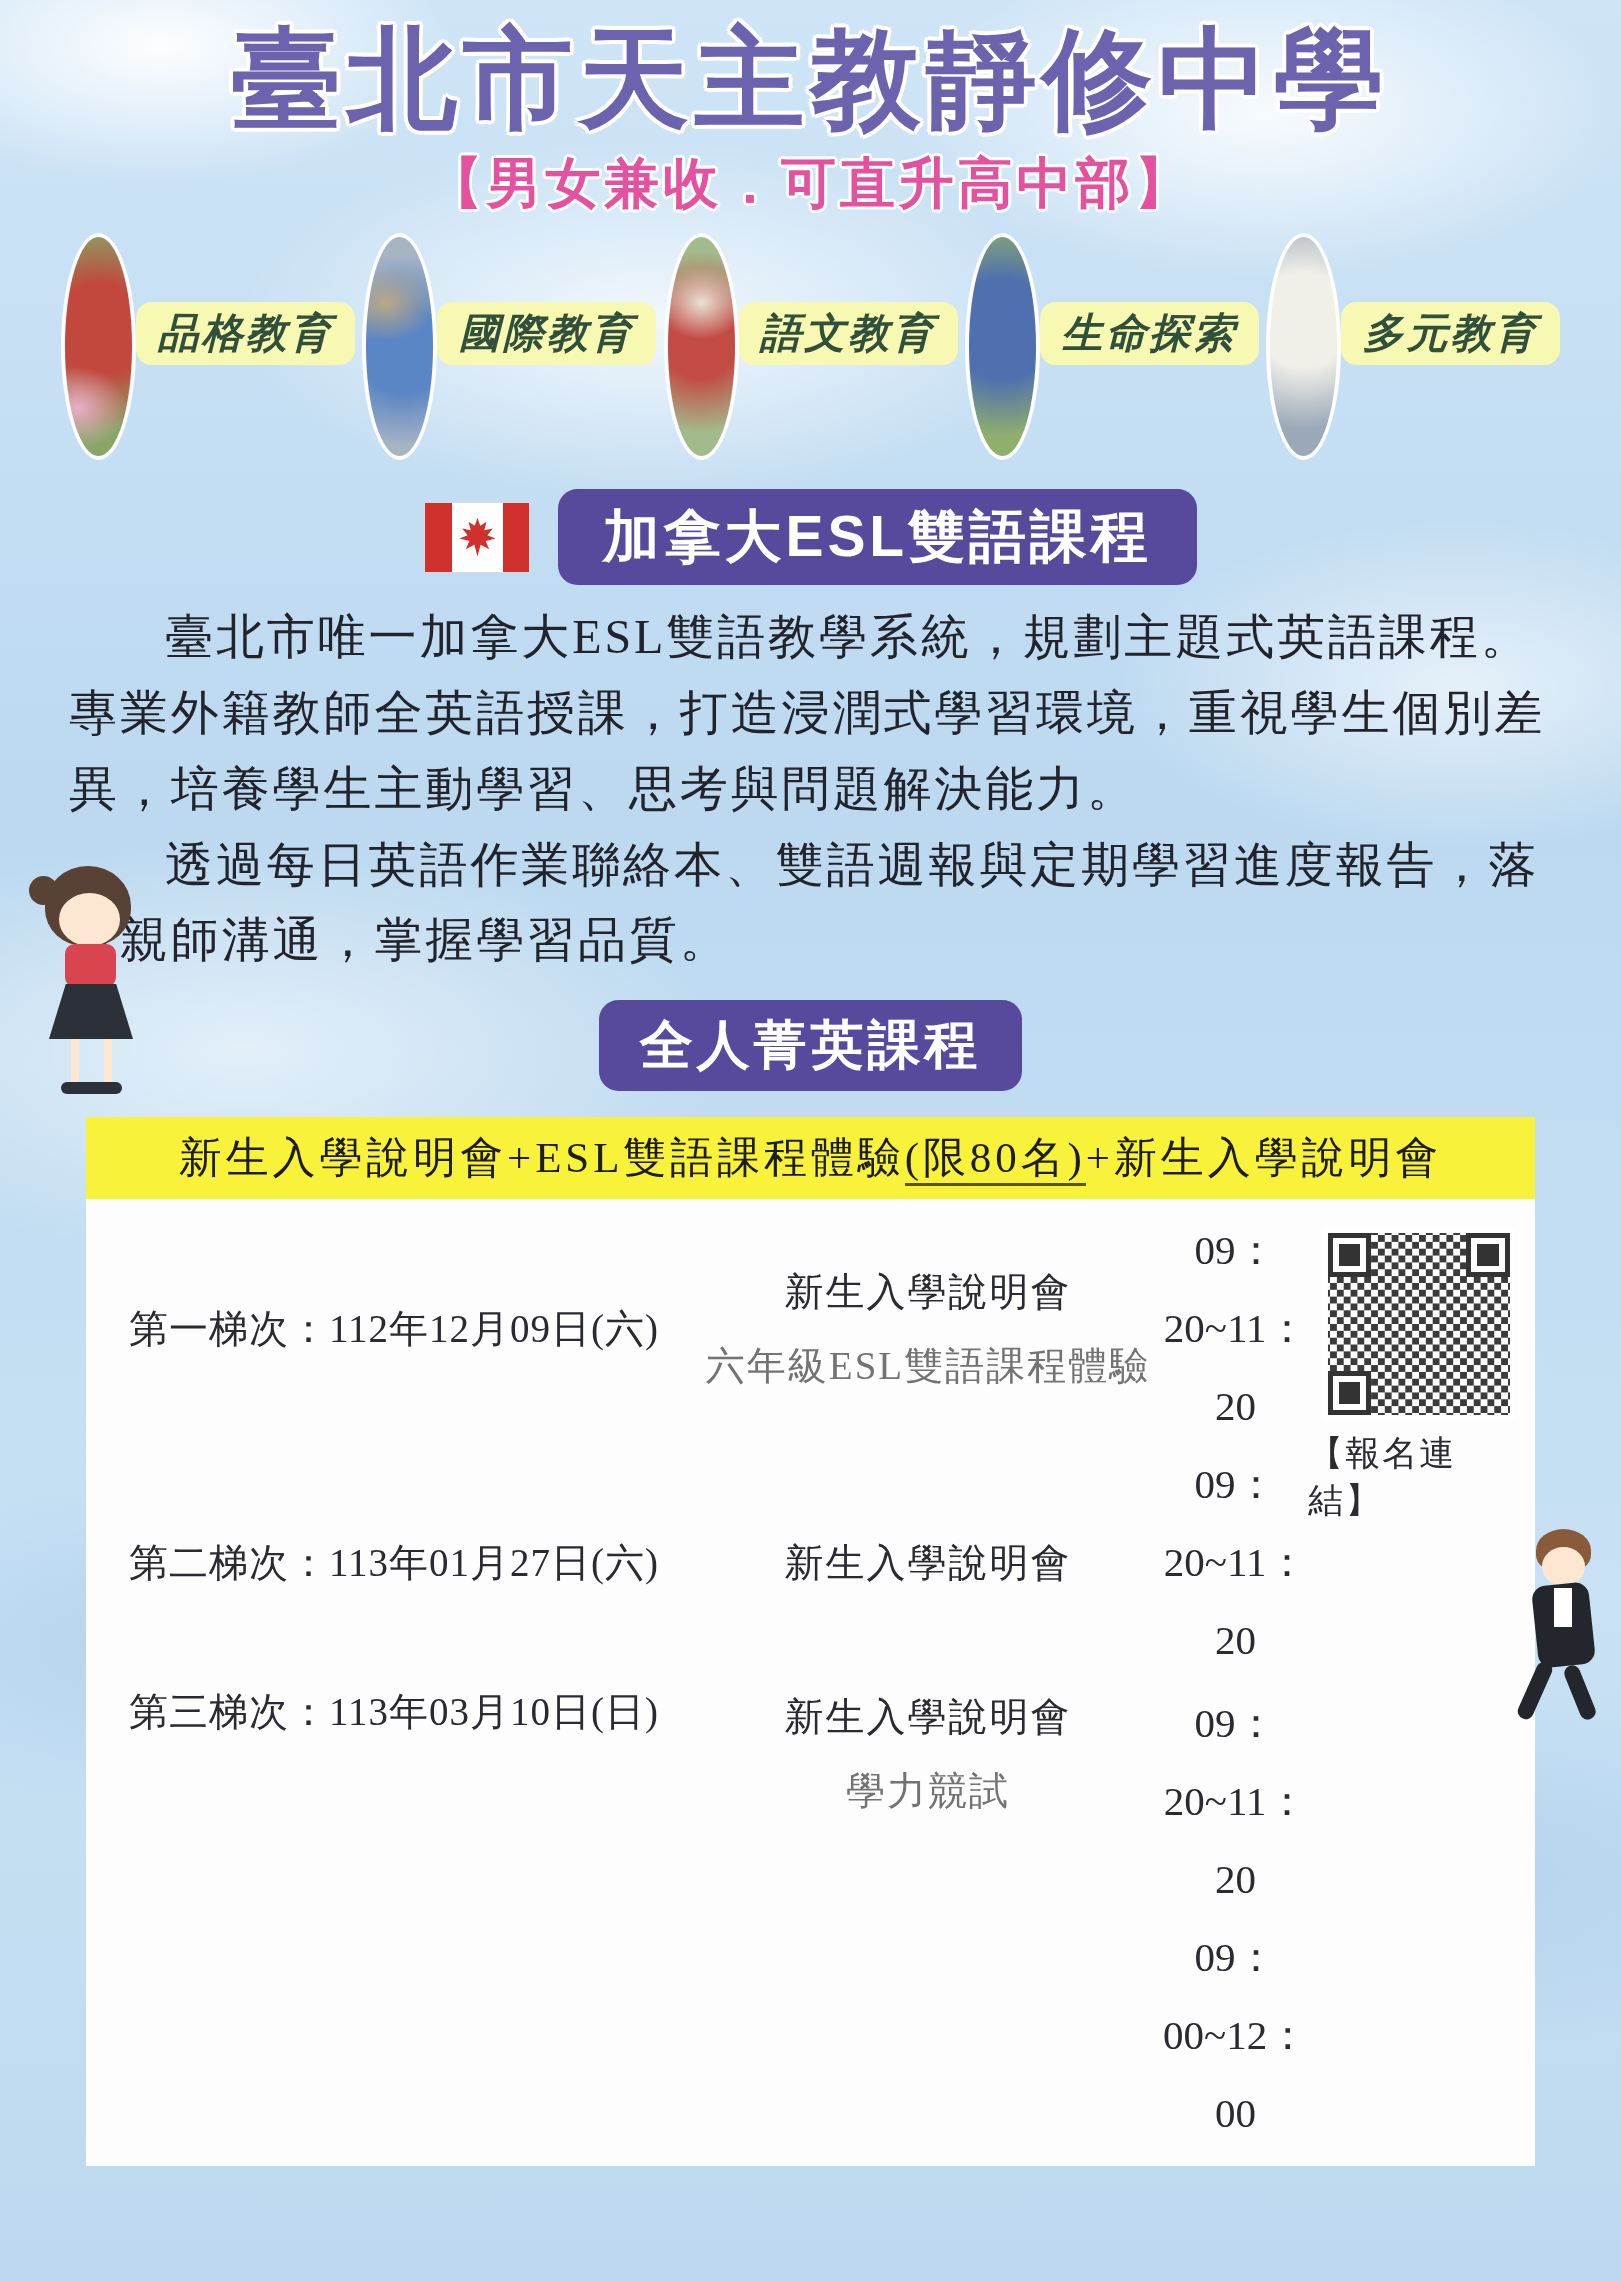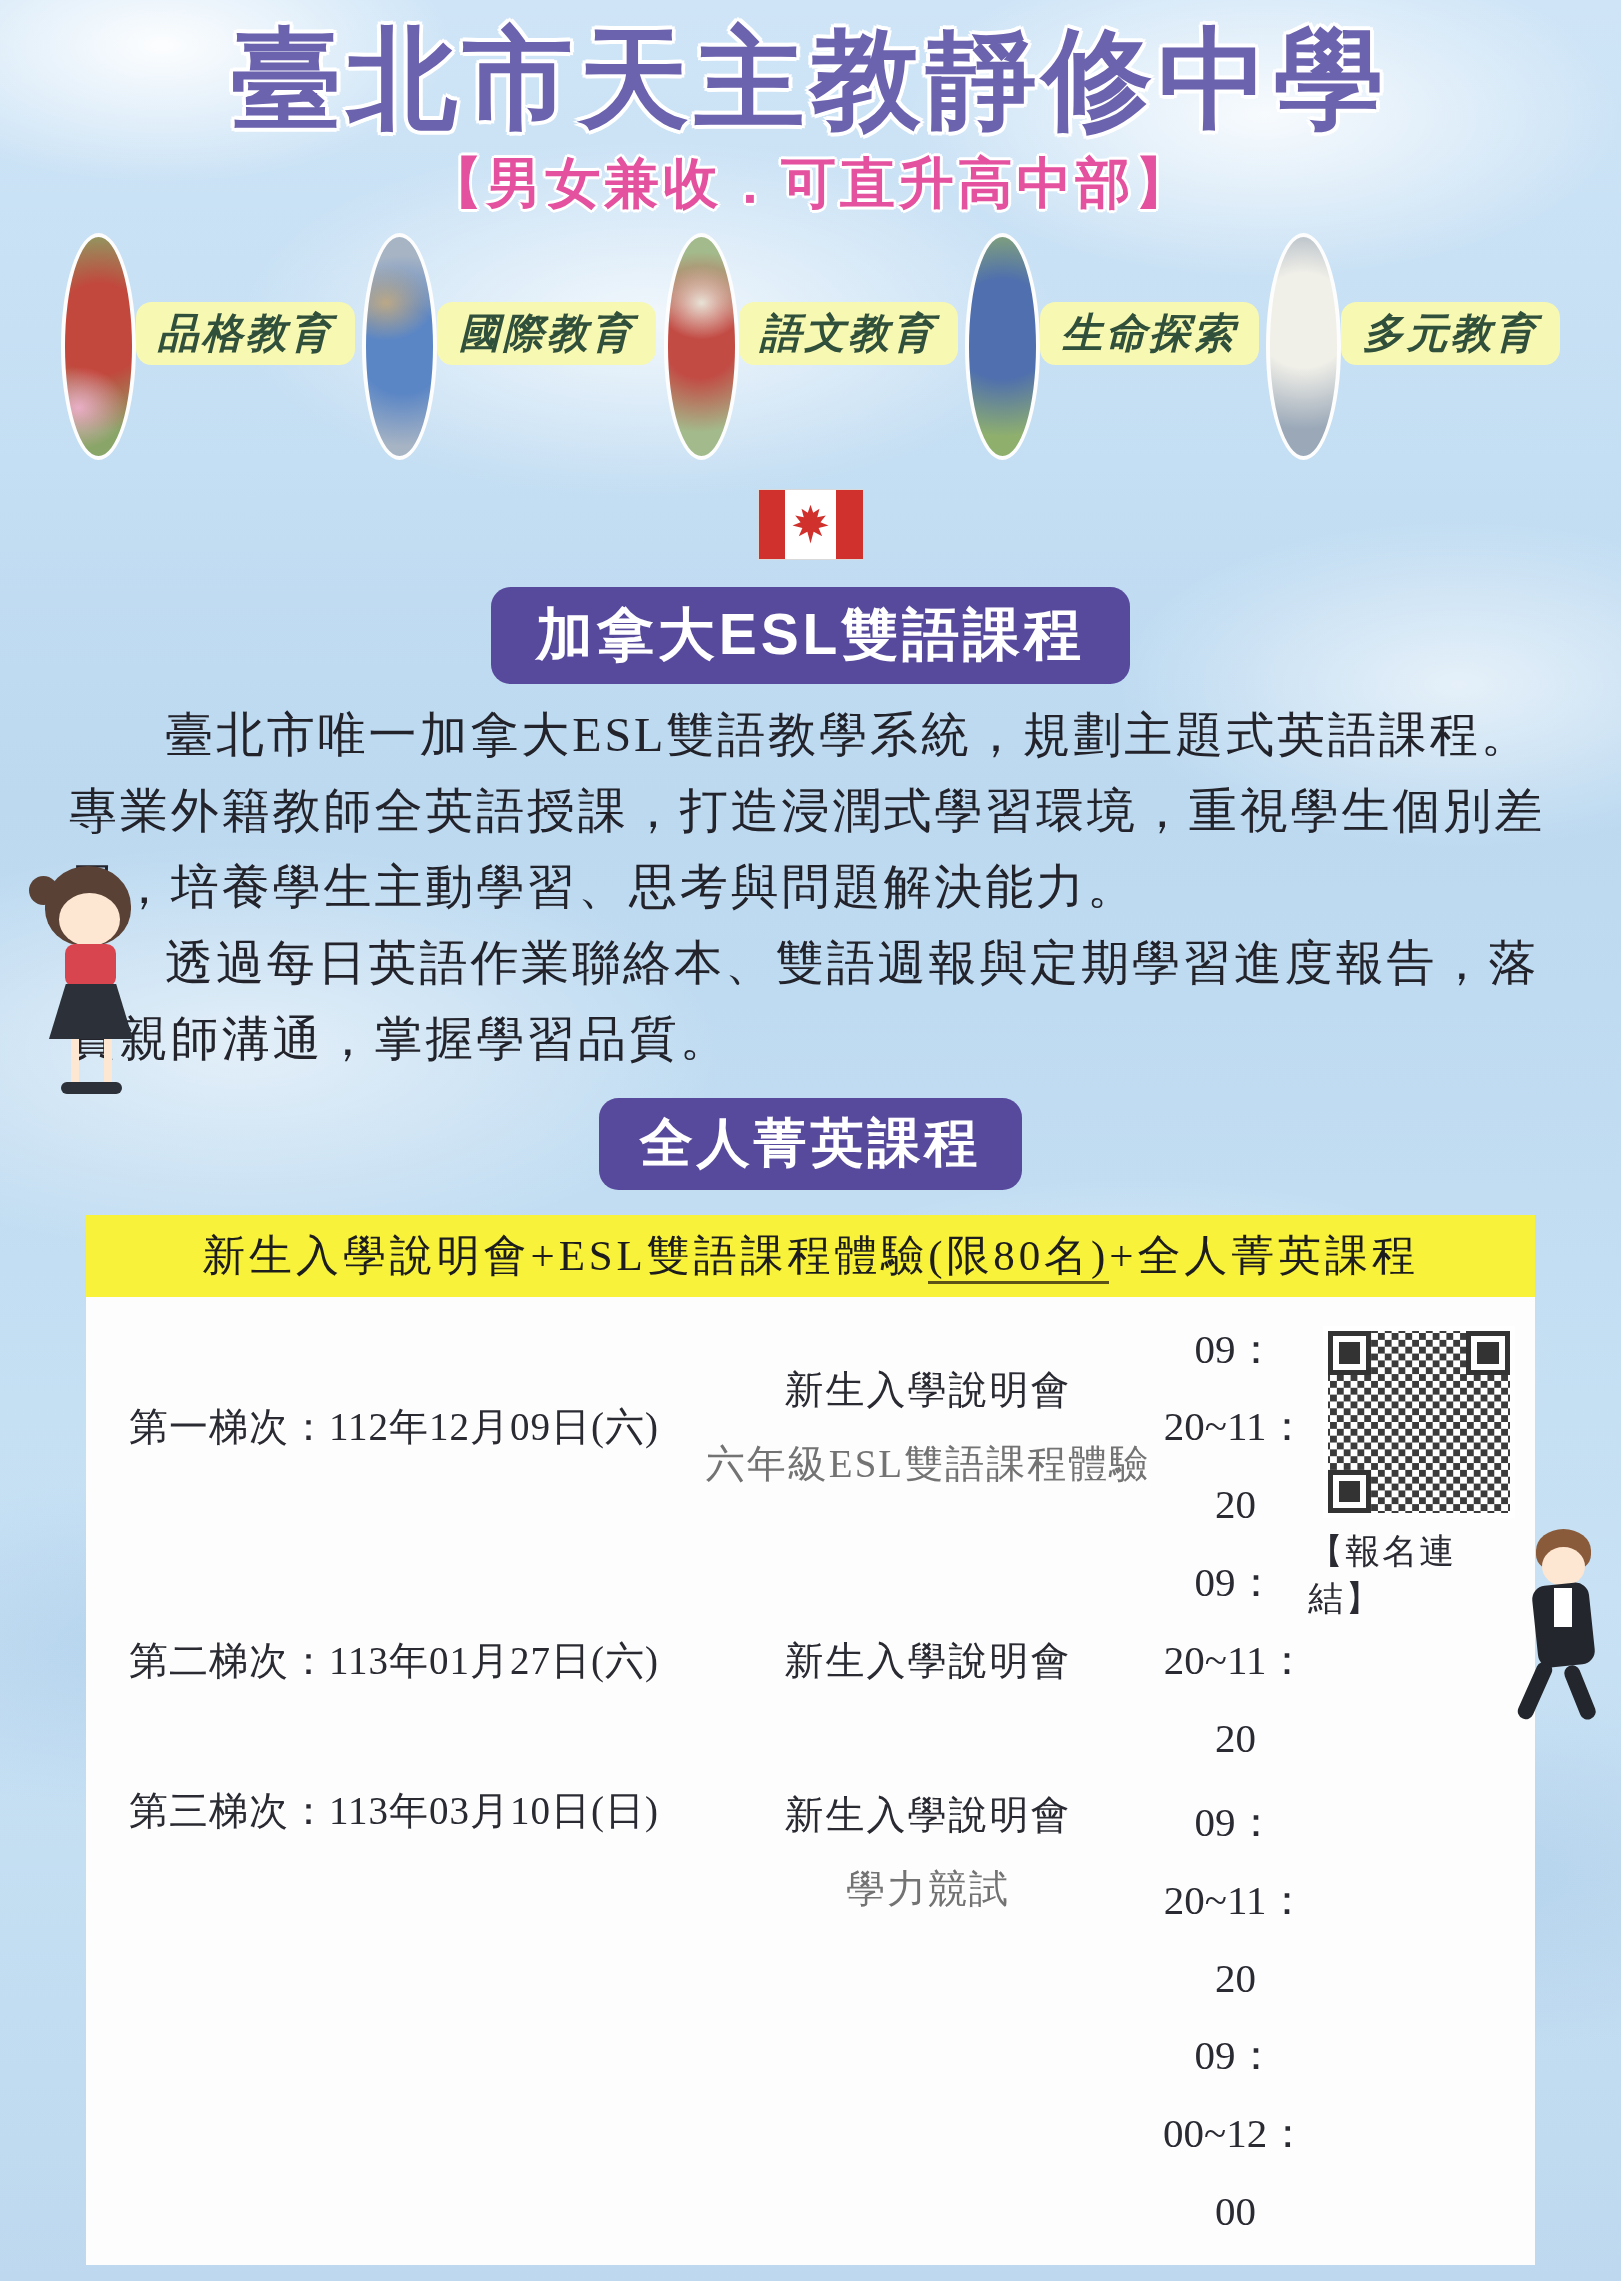--- a/index.html
+++ b/index.html
@@ -38,21 +38,21 @@
   .p2 { background:radial-gradient(59px 49px at 50% 30%,#e8e2d6,rgba(232,226,214,0) 75%),radial-gradient(circle at 48% 48%,#c24b44 0 30%,#a3bb8c 76%); }
   .p3 { background:radial-gradient(69px 54px at 30% 30%,#bba887,rgba(187,168,135,0) 70%),radial-gradient(circle at 55% 52%,#5b86c5 0 36%,#a7b4c4 80%); }
   .p4 { background:radial-gradient(circle at 50% 42%,#4f6fae 0 38%,#8fb06d 82%); }
   .p5 { background:radial-gradient(circle at 50% 38%,#f0efe8 0 34%,#9aa8b8 78%); }
   .photo-label {
     margin-top:-25.5px; background:#f7f8b2; border-radius:15.7px; padding:3.9px 21.6px;
     font-size:41px; font-weight:bold; color:#31503c; letter-spacing:2.9px; white-space:nowrap;
     font-style:italic;
   }
 
-  .esl-head { margin-top:29px; display:flex; justify-content:center; align-items:center; gap:27.4px;flex-direction:column; }
+  .esl-head { margin-top:29px; display:flex; justify-content:center; align-items:center; gap:27.4px; }
   .flag { width:106px; height:71px; background:#fff; display:flex; border:1px solid #d9d9d9; }
   .flag .bar { width:26.5px; background:#d0312d; }
   .flag .leaf-box { flex:1; display:flex; align-items:center; justify-content:center; }
   .pill {
     background:#574a9c; color:#fff; font-family:"Liberation Sans","DejaVu Sans",sans-serif;
     font-weight:bold; border-radius:19.6px; letter-spacing:3.9px;
   }
   .pill-esl { font-size:57px; padding:9.8px 45px; }
   .pill-elite { font-size:53px; padding:9.8px 41px; }
 
@@ -170,21 +170,21 @@
     <span class="g-hair"></span>
     <span class="g-face"></span>
     <span class="g-top"></span>
     <span class="g-skirt"></span>
     <span class="g-legs"></span>
     <span class="g-shoes"></span>
   </div>
 
   <div class="events">
     <div class="ev-titlebar">
-      <span>新生入學說明會+ESL雙語課程體驗</span><span class="u">(限80名)</span><span>+全人菁英課程</span>
+      <span>新生入學說明會+ESL雙語課程體驗</span><span class="u">(限80名)</span><span>+新生入學說明會</span>
     </div>
     <div class="ev-body">
       <div class="ev-rows">
         <div class="ev-row r1">
           <div class="ev-session">第一梯次：112年12月09日(六)</div>
           <div class="ev-mid">
             <div class="ev-name">新生入學說明會</div>
             <div class="ev-name pink">六年級ESL雙語課程體驗</div>
           </div>
           <div class="ev-time">09：20~11：20</div>

